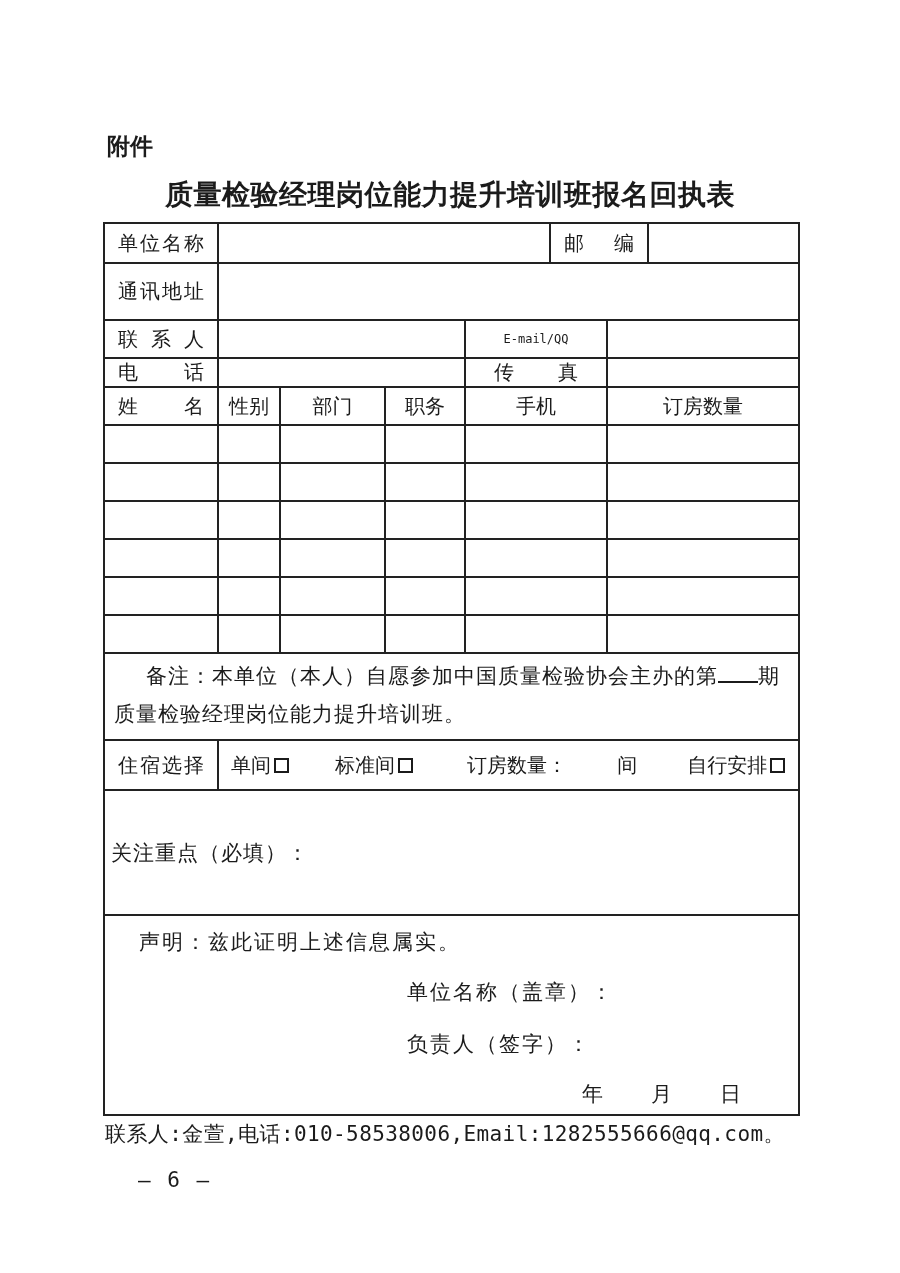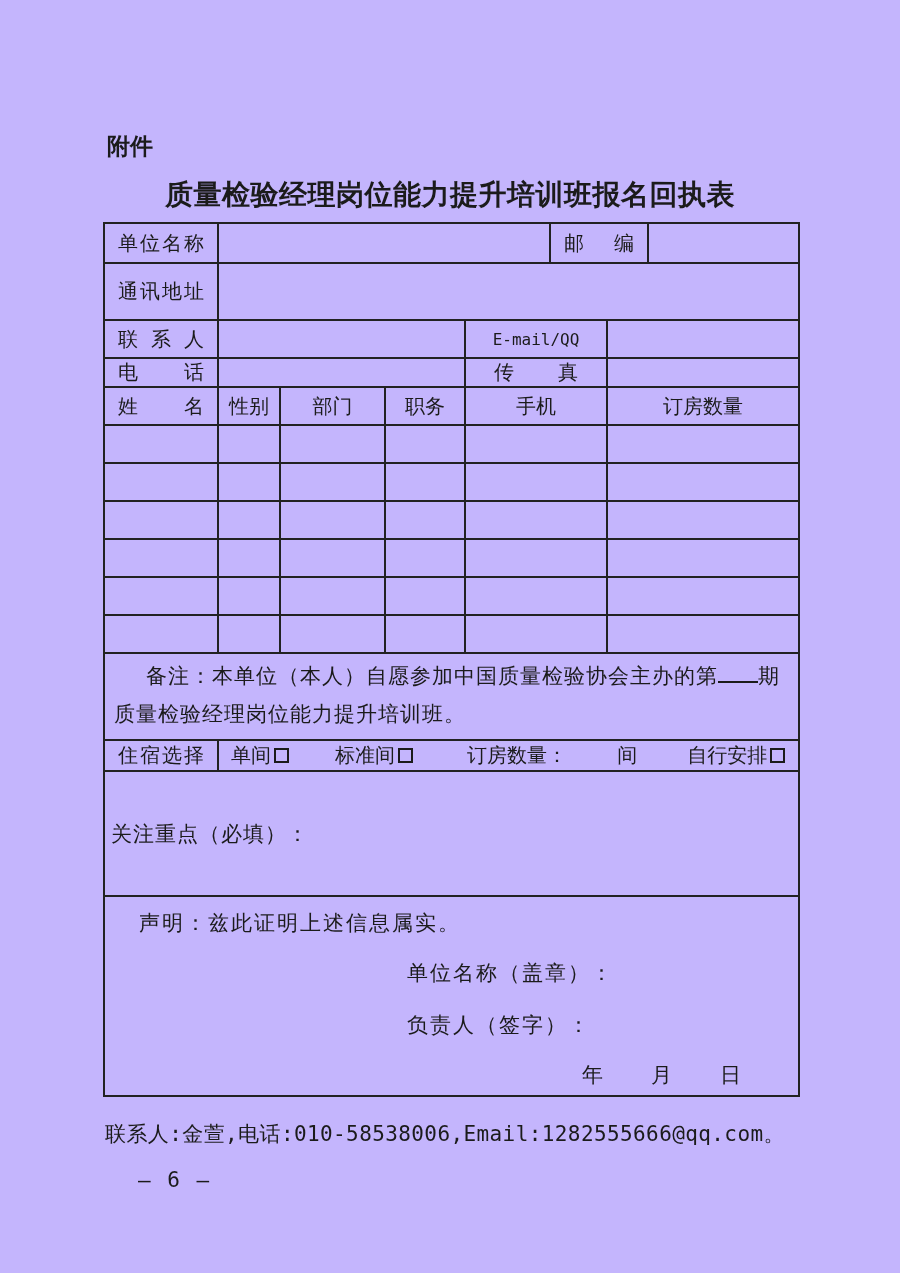--- a/index.html
+++ b/index.html
@@ -2,21 +2,21 @@
 <html><head>
 <meta charset="utf-8">
 <style>
   * { box-sizing: border-box; margin: 0; padding: 0; }
   html, body { background: #e8e8e8; }
   .page {
     position: relative;
     width: 900px;
     height: 1273px;
     margin: 0 auto;
-    background: #c4b5fd;
+    background: #ffffff;
     color: #1b1b1b;
     font-family: "DejaVu Sans Mono", "Liberation Serif", serif;
     overflow: hidden;
   }
   .attachment {
     position: absolute;
     left: 107px; top: 131px;
     font-family: "Liberation Sans", "DejaVu Sans", sans-serif;
     font-weight: 700;
     font-size: 23px;
@@ -43,21 +43,21 @@
     vertical-align: middle;
     overflow: hidden;
   }
   td.just {
     text-align: justify;
     text-align-last: justify;
     padding: 0 13px;
   }
   td.just-wide { text-align: justify; text-align-last: justify; padding: 0 28px; }
   td.ctr { text-align: center; }
-  .email-label { font-size: 16px; }
+  .email-label { font-size: 12px; }
   td.note-cell {
     vertical-align: top;
     padding: 3px 9px 6px 9px;
     font-size: 21px;
     line-height: 38px;
     letter-spacing: 1px;
   }
   .note-l1 { padding-left: 32px; }
   .blank-line {
     display: inline-block;
@@ -212,21 +212,21 @@
       <td colspan="2"></td>
     </tr>
 
     <tr style="height:84px">
       <td colspan="8" class="note-cell">
         <div class="note-l1"><span>备注：本单位（本人）自愿参加中国质量检验协会主办的第</span><span class="blank-line"></span><span>期</span></div>
         <div class="note-l2">质量检验经理岗位能力提升培训班。</div>
       </td>
     </tr>
 
-    <tr style="height:31px">
+    <tr style="height:50px">
       <td class="just">住宿选择</td>
       <td colspan="7" class="lodging-content">
         <span>单间</span><span class="cb"></span>
         <span class="gap-a">标准间</span><span class="cb"></span>
         <span class="gap-b">订房数量：</span>
         <span class="gap-c">间</span>
         <span class="gap-d">自行安排</span><span class="cb"></span>
       </td>
     </tr>
 

